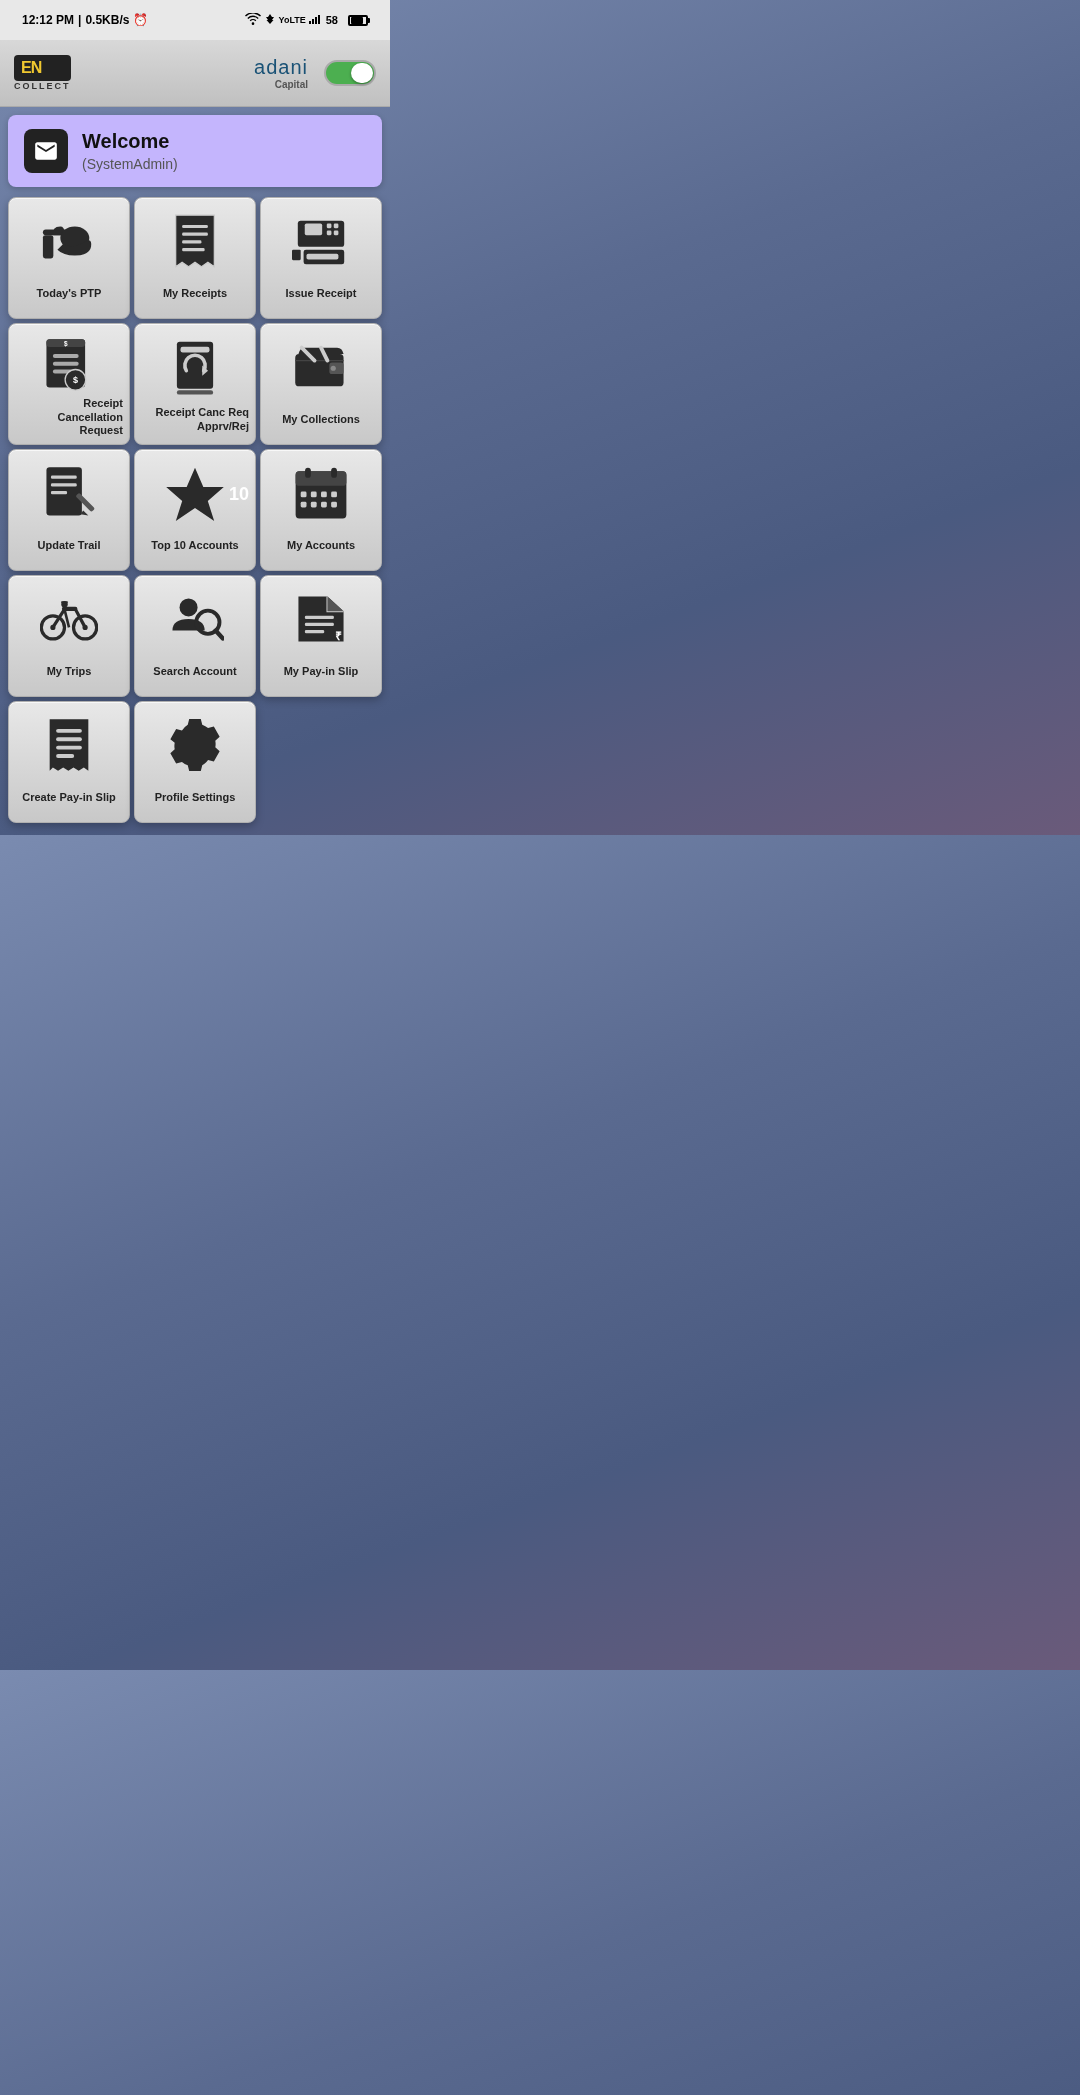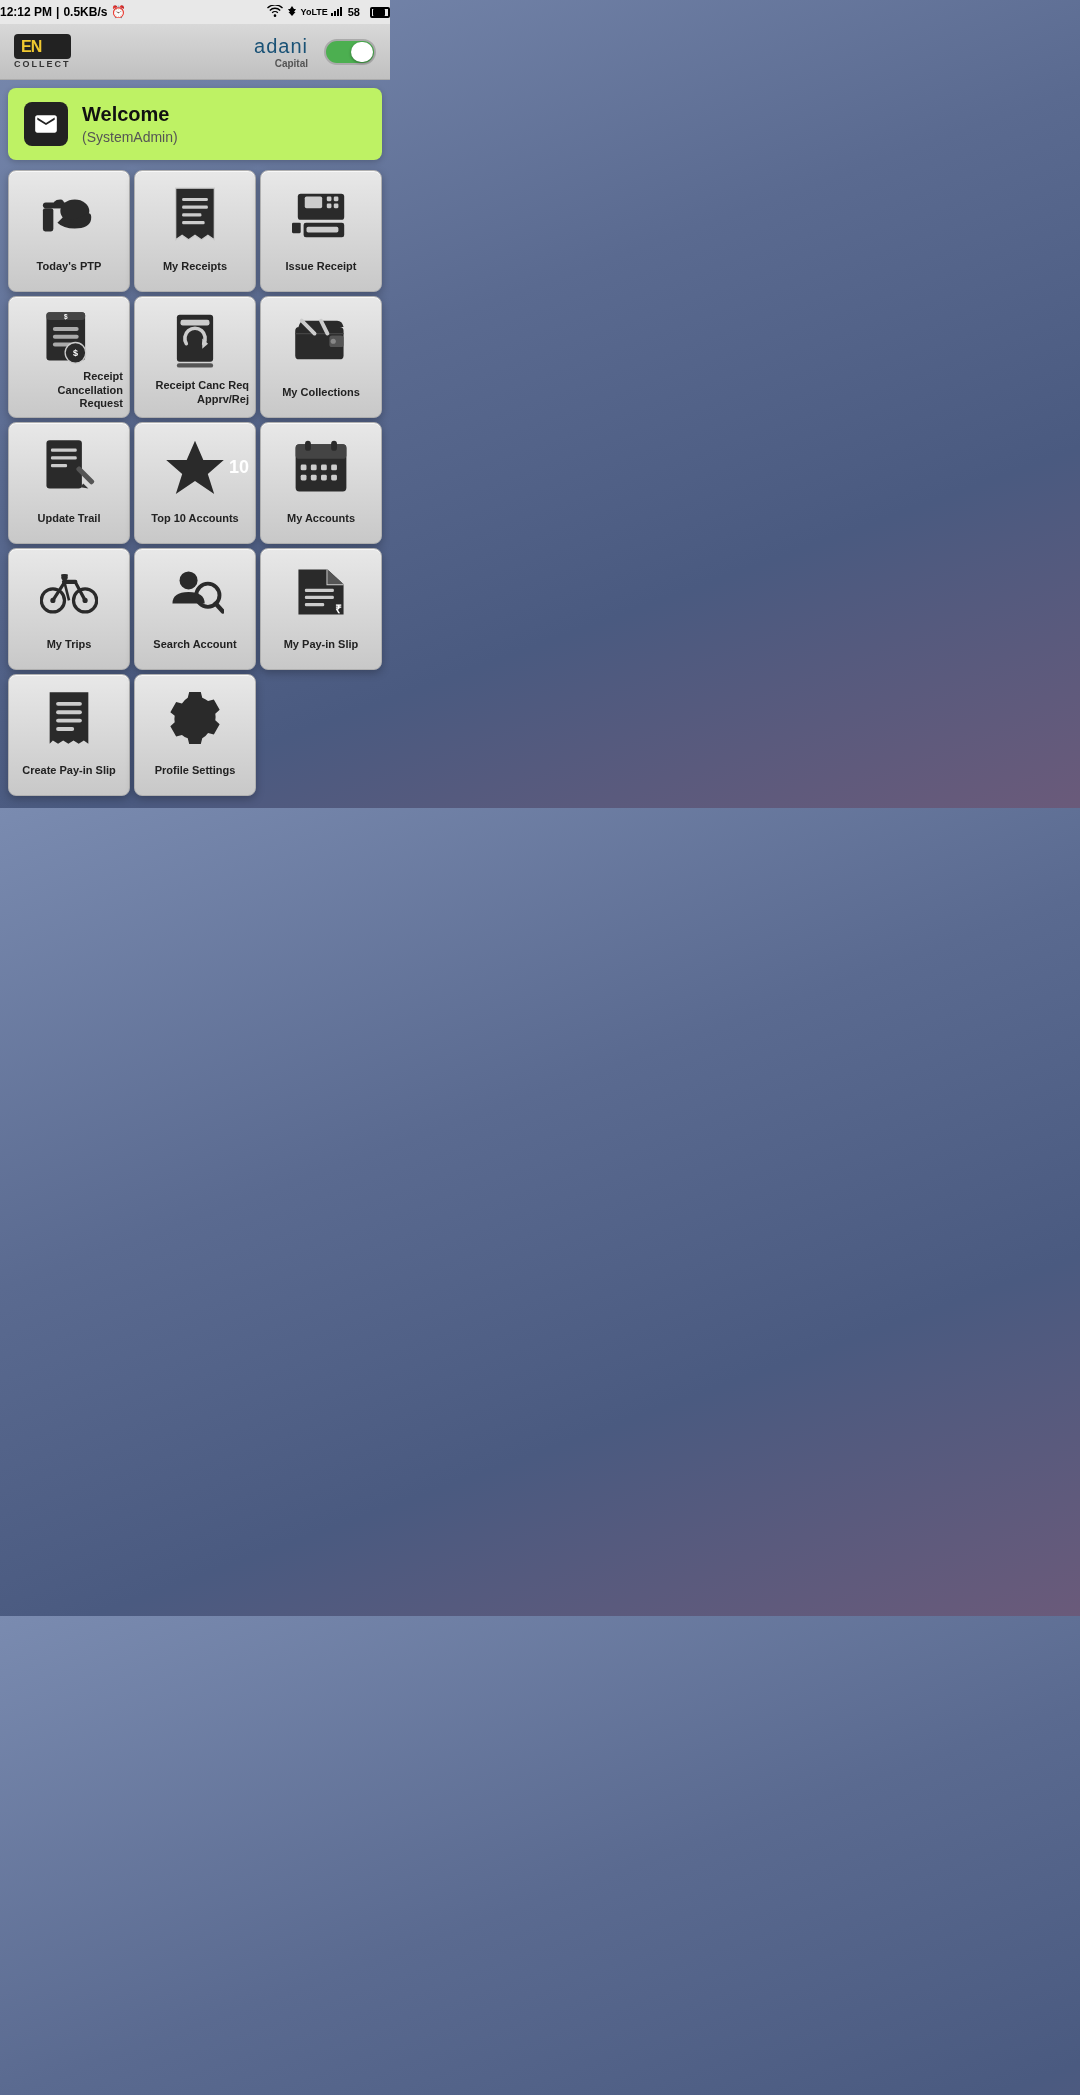--- a/index.html
+++ b/index.html
@@ -12,37 +12,37 @@
       background: linear-gradient(160deg, #7a8bb0 0%, #5a6a90 40%, #4a5a80 70%, #6a5a7a 100%);
       overflow-x: hidden;
     }
 
     
     .status-bar {
       background: #e8e8e8;
       display: flex;
       justify-content: space-between;
       align-items: center;
-      padding: 4px 0;
+      padding: 4px 22px;
       font-size: 12px;
       font-weight: 600;
       color: #000;
-      height: 24px;
+      height: 40px;
     }
     .status-left { display: flex; align-items: center; gap: 4px; }
     .status-right { display: flex; align-items: center; gap: 3px; }
 
     
     .app-header {
       background: linear-gradient(180deg, #d8d8d8 0%, #c0c0c0 100%);
       display: flex;
       align-items: center;
       justify-content: space-between;
       padding: 8px 14px;
-      height: 56px;
+      height: 67px;
       border-bottom: 1px solid #aaa;
     }
     .logo-area {
       display: flex; align-items: center; gap: 6px;
     }
     .logo-box {
       background: #222;
       color: #f0c830;
       font-weight: 900;
       font-size: 16px;
@@ -68,21 +68,21 @@
     }
     .toggle-knob {
       width: 22px; height: 20px; background: #fff; border-radius: 10px;
       position: absolute; top: 1px; right: 1px;
       box-shadow: 0 1px 3px rgba(0,0,0,0.4);
     }
     .toggle-active { background: #4caf50; }
 
     
     .welcome-bar {
-      background: #bef264;
+      background: #c4b5fd;
       display: flex;
       align-items: center;
       padding: 12px 16px;
       margin: 8px 8px 6px 8px;
       border-radius: 8px;
       box-shadow: 0 2px 6px rgba(0,0,0,0.2);
       gap: 14px;
     }
     .mail-icon {
       width: 44px; height: 44px; background: #222; border-radius: 8px;

